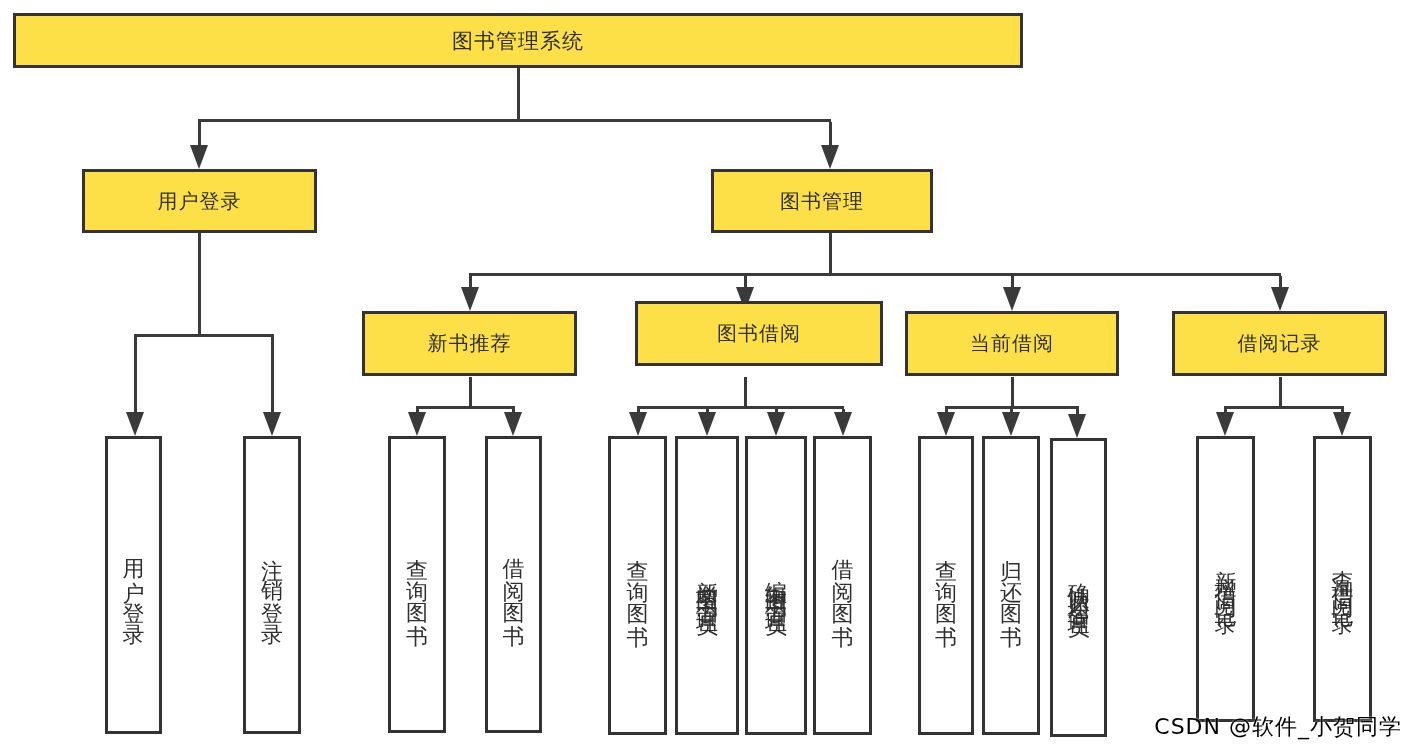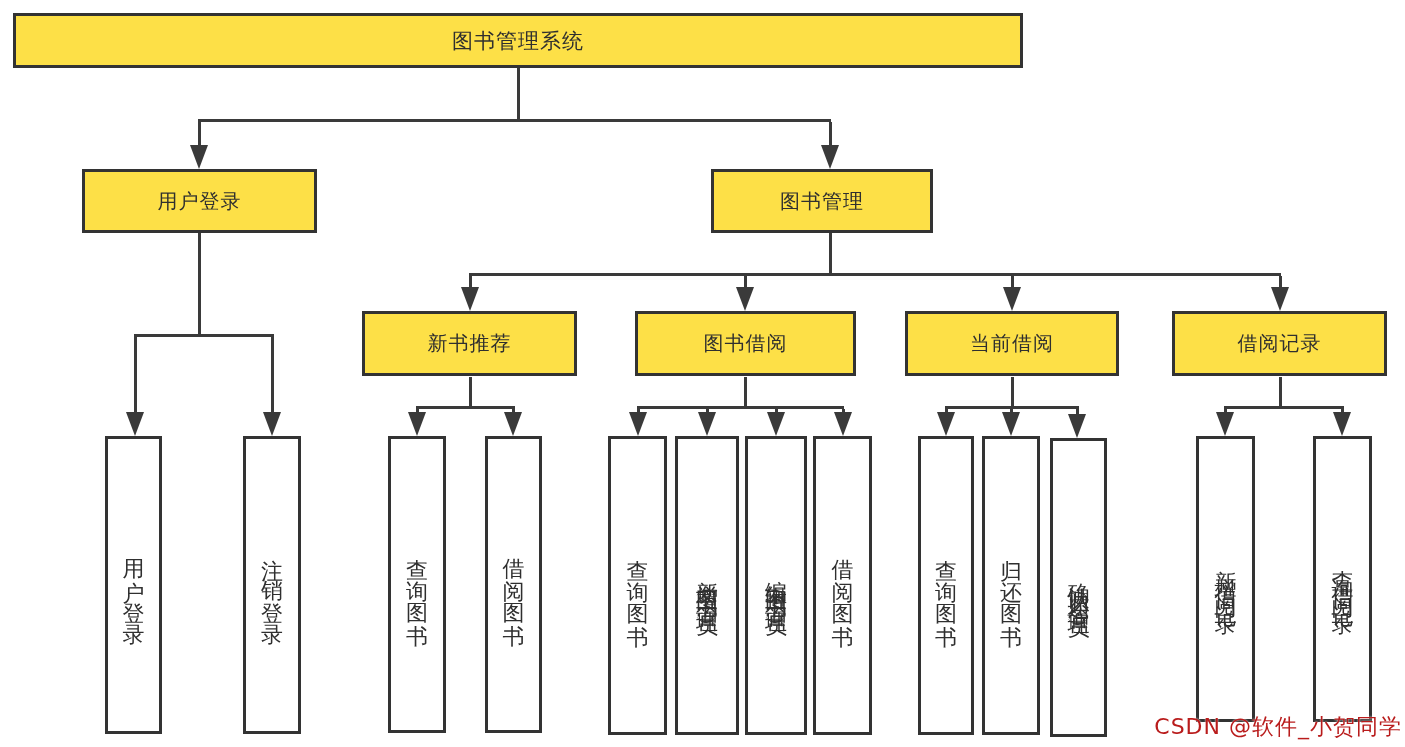--- a/index.html
+++ b/index.html
@@ -21,21 +21,21 @@
     writing-mode:vertical-rl;text-orientation:mixed;
     font-size:22px;line-height:1;white-space:nowrap;
   }
   .ln{position:absolute;background:#3a3a3a;}
   .arr{
     position:absolute;width:0;height:0;
     border-left:9px solid transparent;border-right:9px solid transparent;
     border-top:24px solid #3a3a3a;
   }
   .watermark{
-    position:absolute;top:712px;right:3px;font-size:22px;color:#b91c1c;
+    position:absolute;top:712px;right:3px;font-size:22px;color:#000000;
     letter-spacing:1px;text-shadow:0 0 2px #ffffff;
   }
 </style>
 </head>
 <body>
 
 <div class="canvas">
 
   <div class="ln" style="left:517px;top:68px;width:3px;height:54px;"></div>
   <div class="ln" style="left:198px;top:119px;width:633px;height:3px;"></div>
@@ -103,21 +103,21 @@
   <div class="hbox" style="left:82px;top:169px;width:235px;height:64px;">
     <span>用户登录</span>
   </div>
   <div class="hbox" style="left:711px;top:169px;width:222px;height:64px;">
     <span>图书管理</span>
   </div>
 
   <div class="hbox" style="left:362px;top:311px;width:215px;height:65px;">
     <span>新书推荐</span>
   </div>
-  <div class="hbox" style="left:635px;top:311px;width:221px;height:65px;">
+  <div class="hbox" style="left:635px;top:301px;width:248px;height:65px;">
     <span>图书借阅</span>
   </div>
   <div class="hbox" style="left:905px;top:311px;width:214px;height:65px;">
     <span>当前借阅</span>
   </div>
   <div class="hbox" style="left:1172px;top:311px;width:215px;height:65px;">
     <span>借阅记录</span>
   </div>
 
   <div class="vbox" style="left:105px;top:436px;width:57px;height:298px;">

